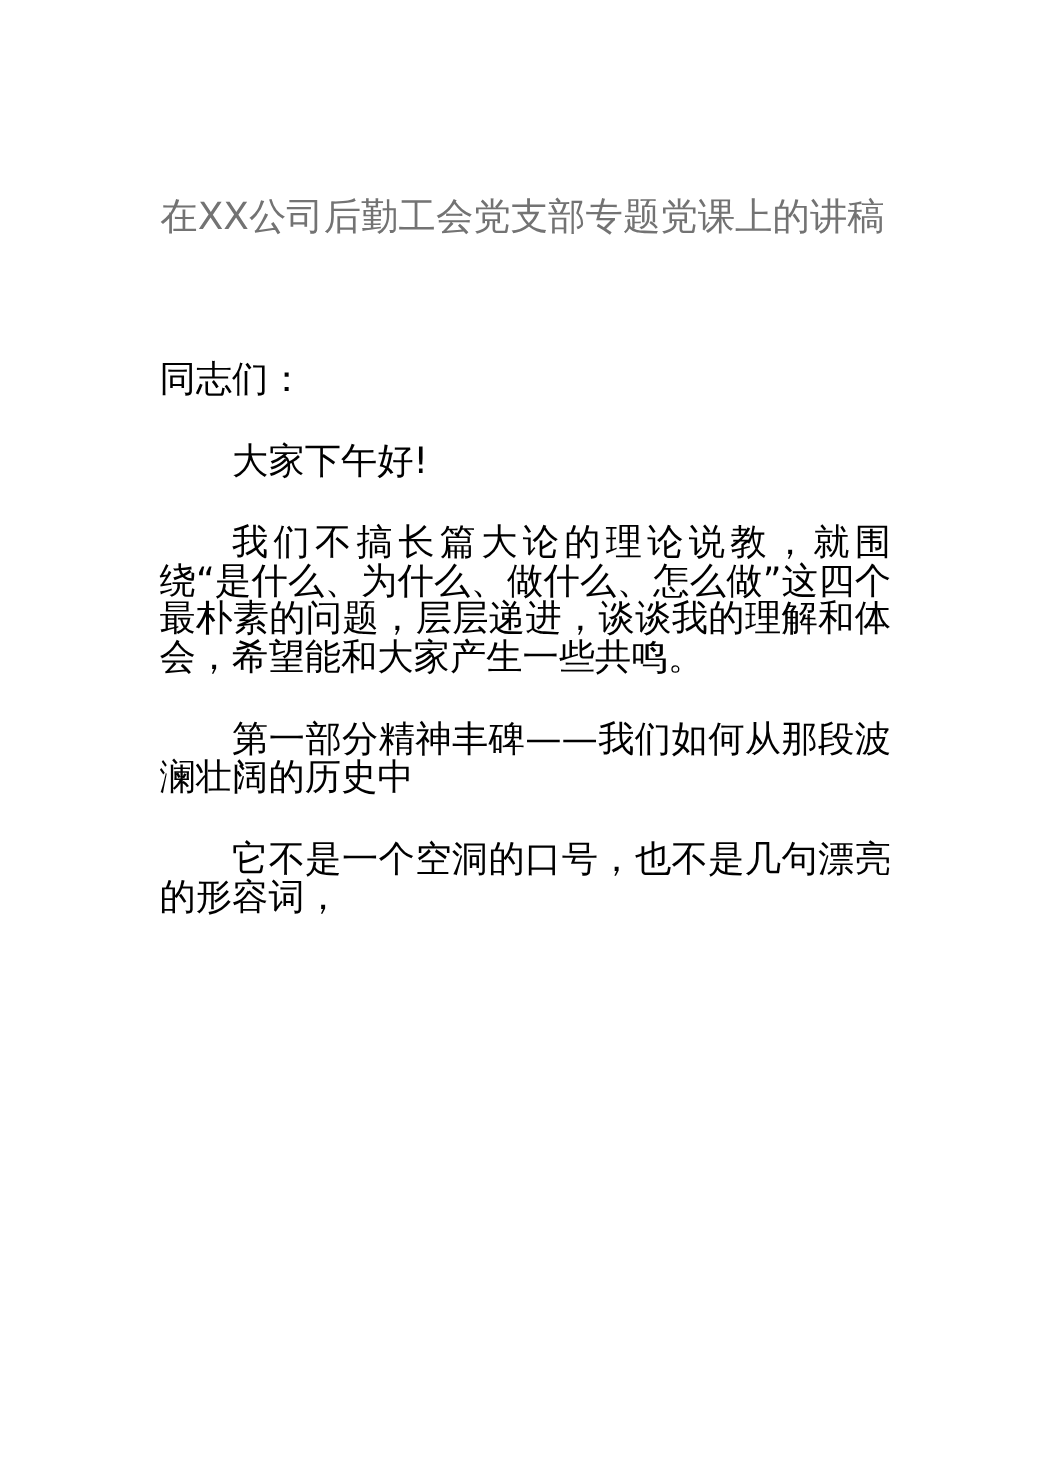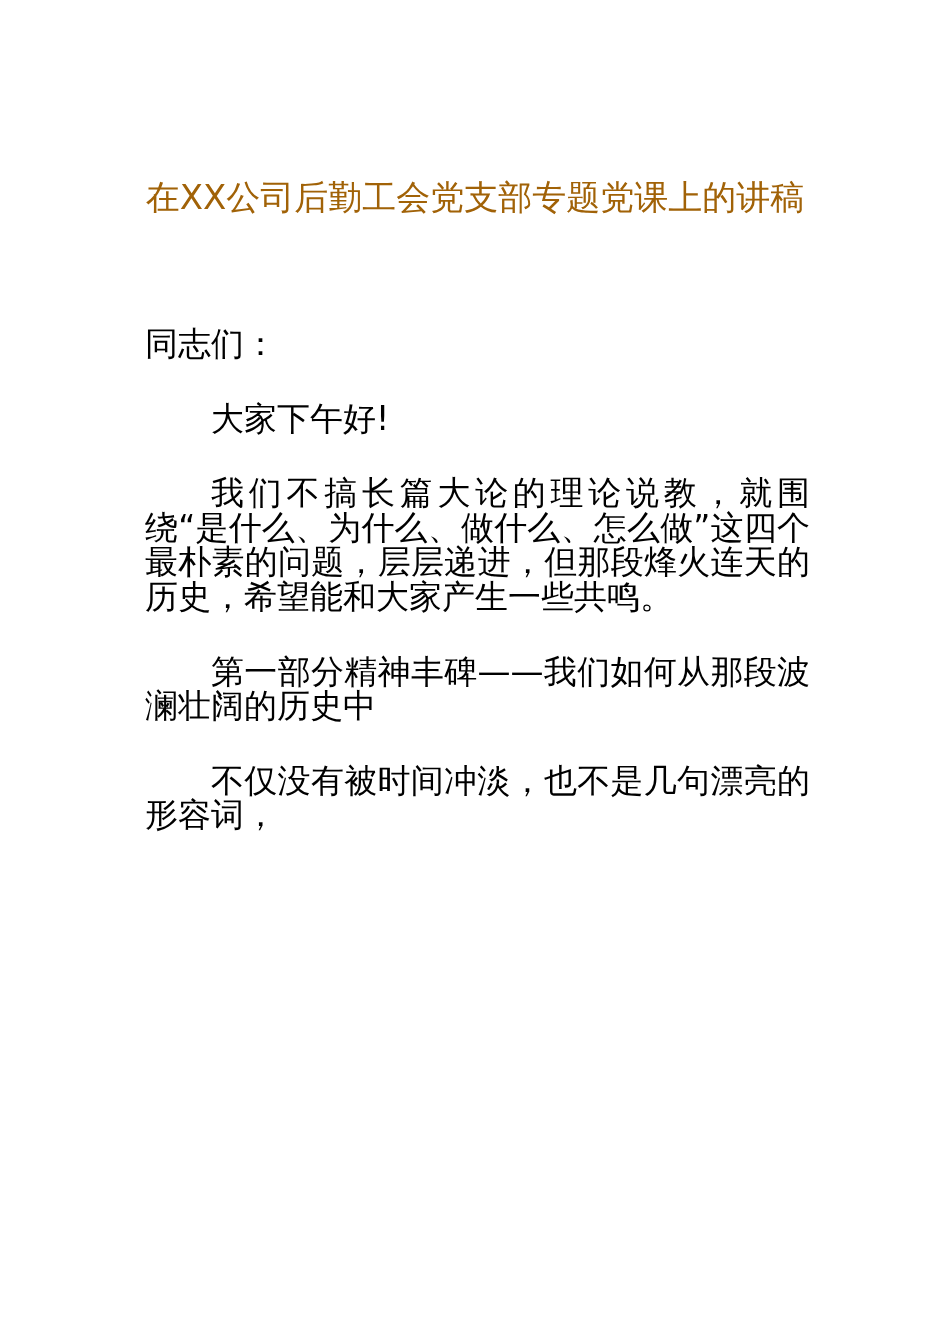--- a/index.html
+++ b/index.html
@@ -27,21 +27,21 @@
       position: absolute;
       left: 145px;
       top: 162px;
       width: 660px;
       margin: 0;
       font-weight: normal;
       font-size: 34px;
       line-height: 70px;
       text-align: center;
       letter-spacing: 0px;
-      color: #a16207;
+      color: #737373;
     }
     .body {
       position: absolute;
       left: 145px;
       top: 327px;
       width: 665px;
       font-size: 33px;
       line-height: 34.6px;
       color: #000;
     }
@@ -58,17 +58,17 @@
   </style>
 </head>
 <body>
 
 <div class="page">
   <h1 class="title">在XX公司后勤工会党支部专题党课上的讲稿</h1>
 
   <div class="body">
     <p>同志们：</p>
     <p class="indent">大家下午好!</p>
-    <p class="indent">我们不搞长篇大论的理论说教，就围绕“是什么、为什么、做什么、怎么做”这四个最朴素的问题，层层递进，但那段烽火连天的历史，希望能和大家产生一些共鸣。</p>
+    <p class="indent">我们不搞长篇大论的理论说教，就围绕“是什么、为什么、做什么、怎么做”这四个最朴素的问题，层层递进，谈谈我的理解和体会，希望能和大家产生一些共鸣。</p>
     <p class="indent">第一部分精神丰碑——我们如何从那段波澜壮阔的历史中</p>
-    <p class="indent">不仅没有被时间冲淡，也不是几句漂亮的形容词，</p>
+    <p class="indent">它不是一个空洞的口号，也不是几句漂亮的形容词，</p>
   </div>
 </div>
 
 </body></html>

